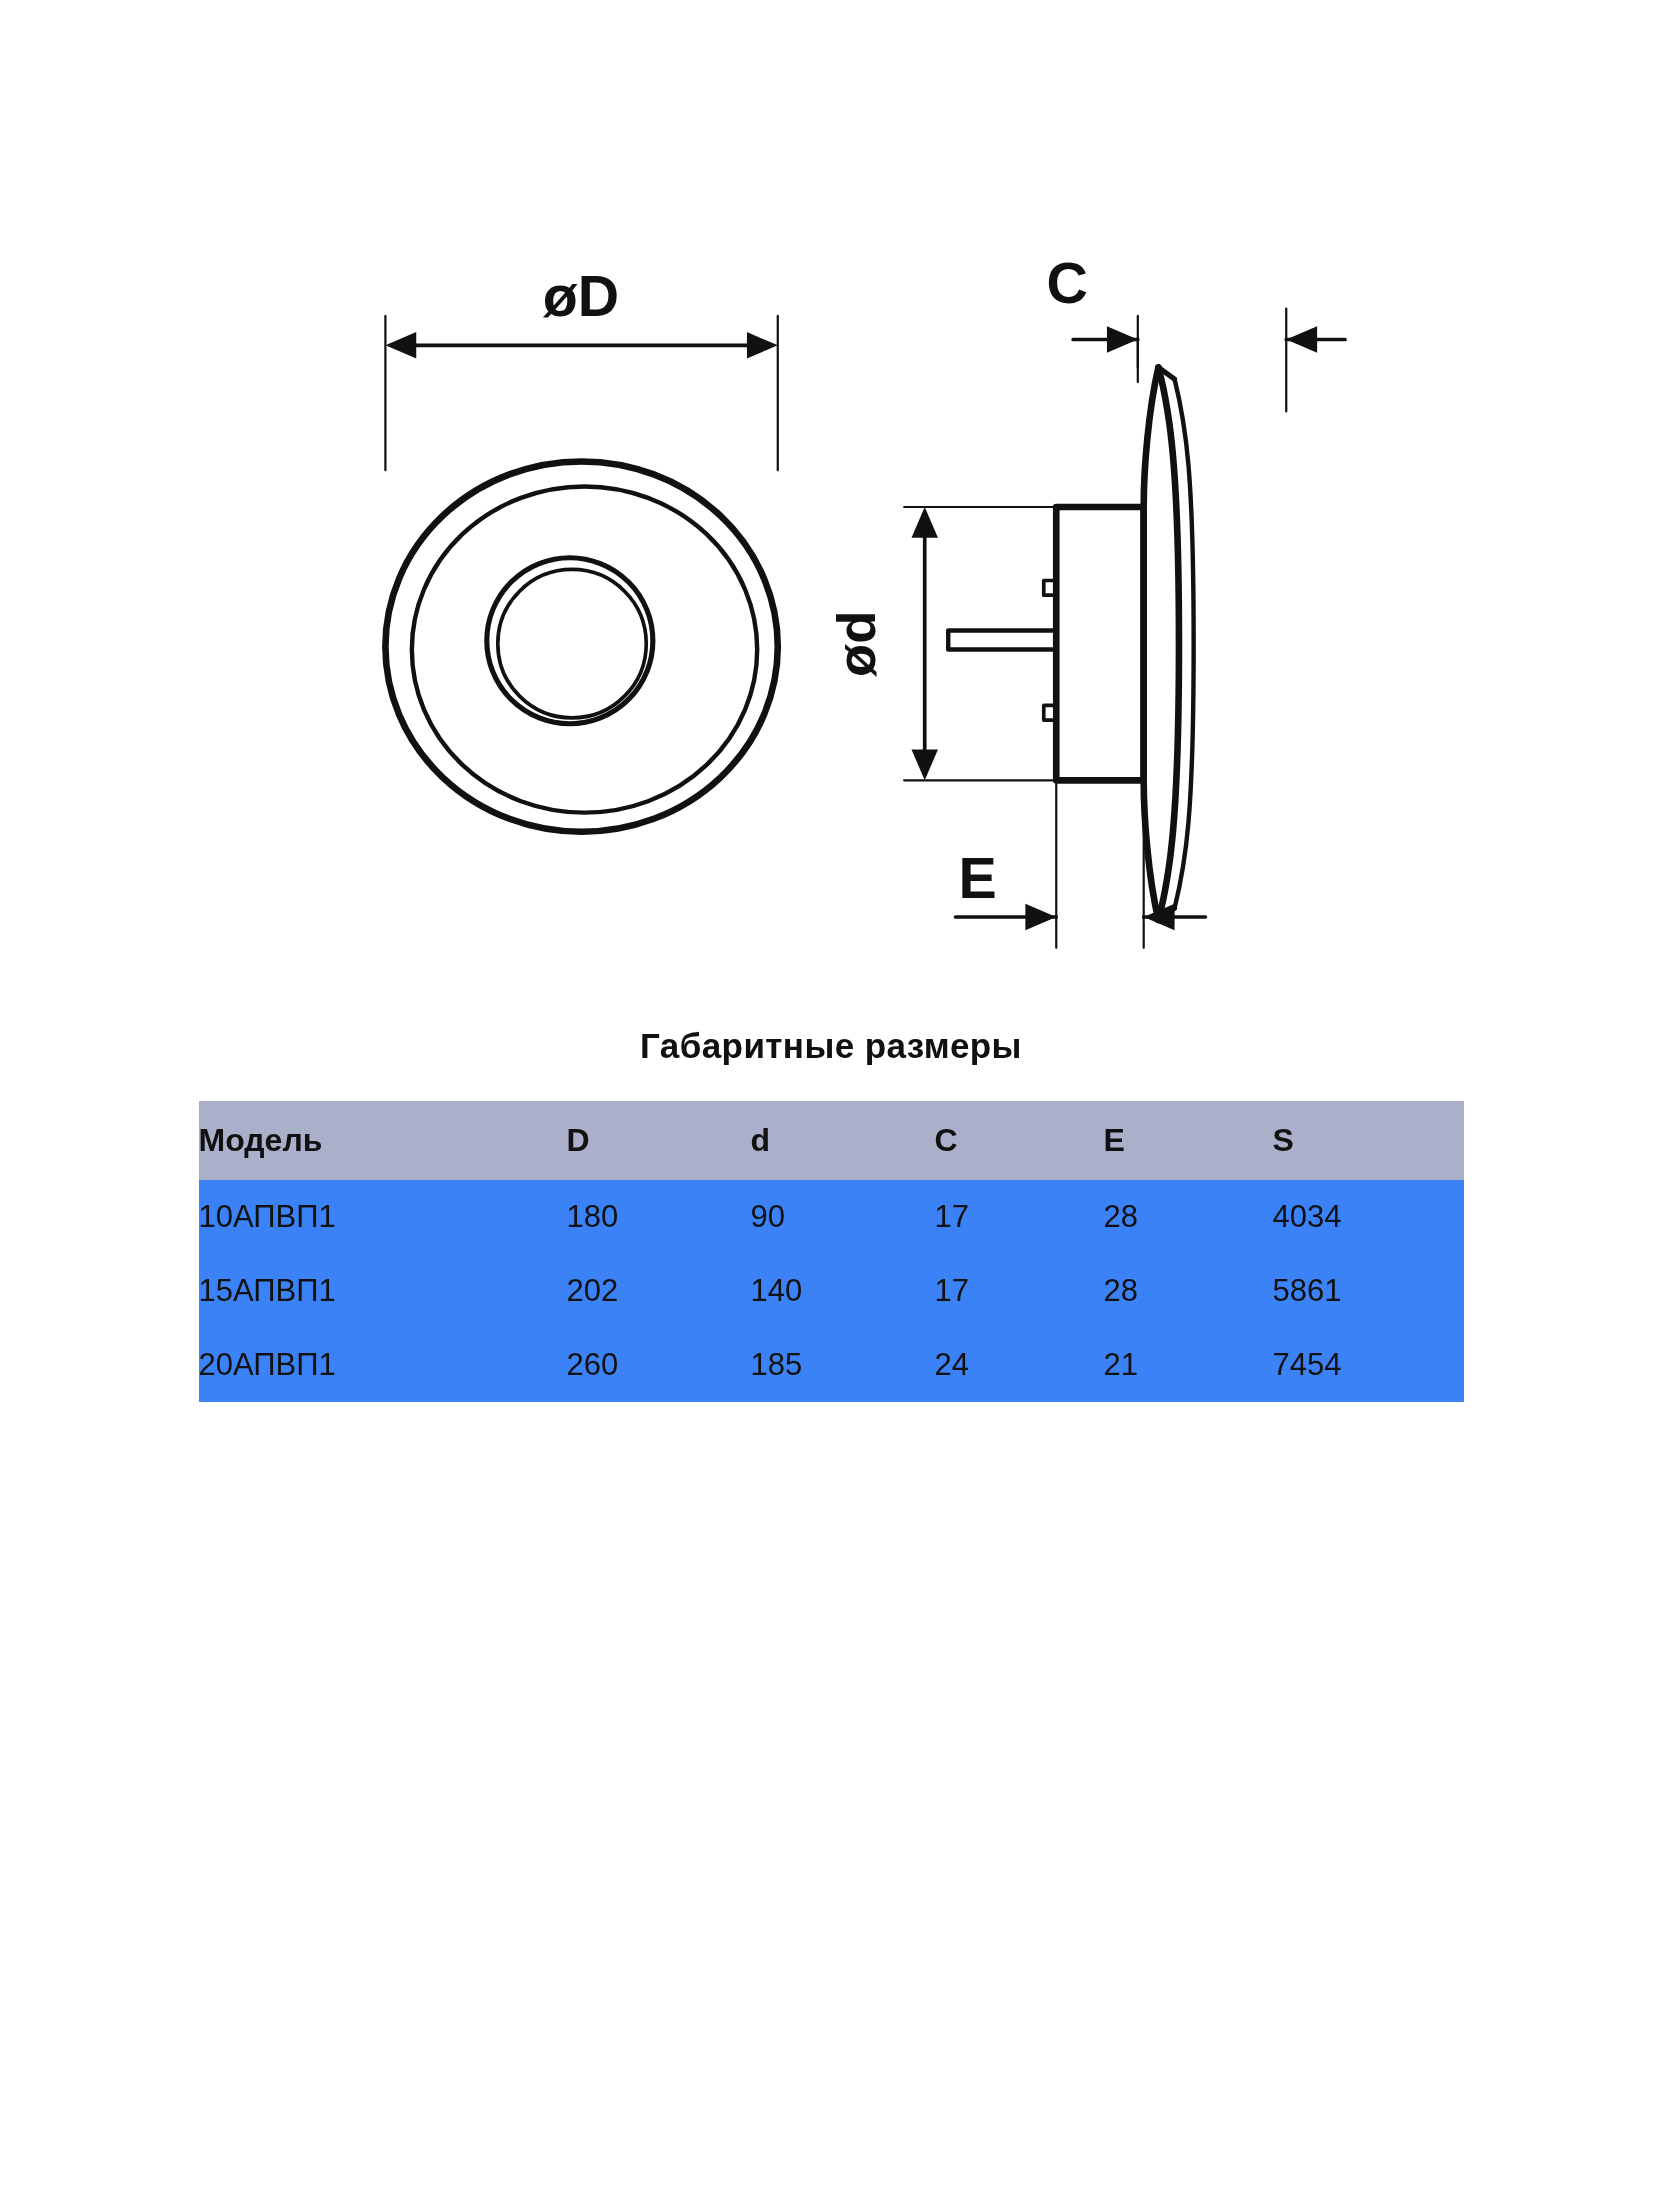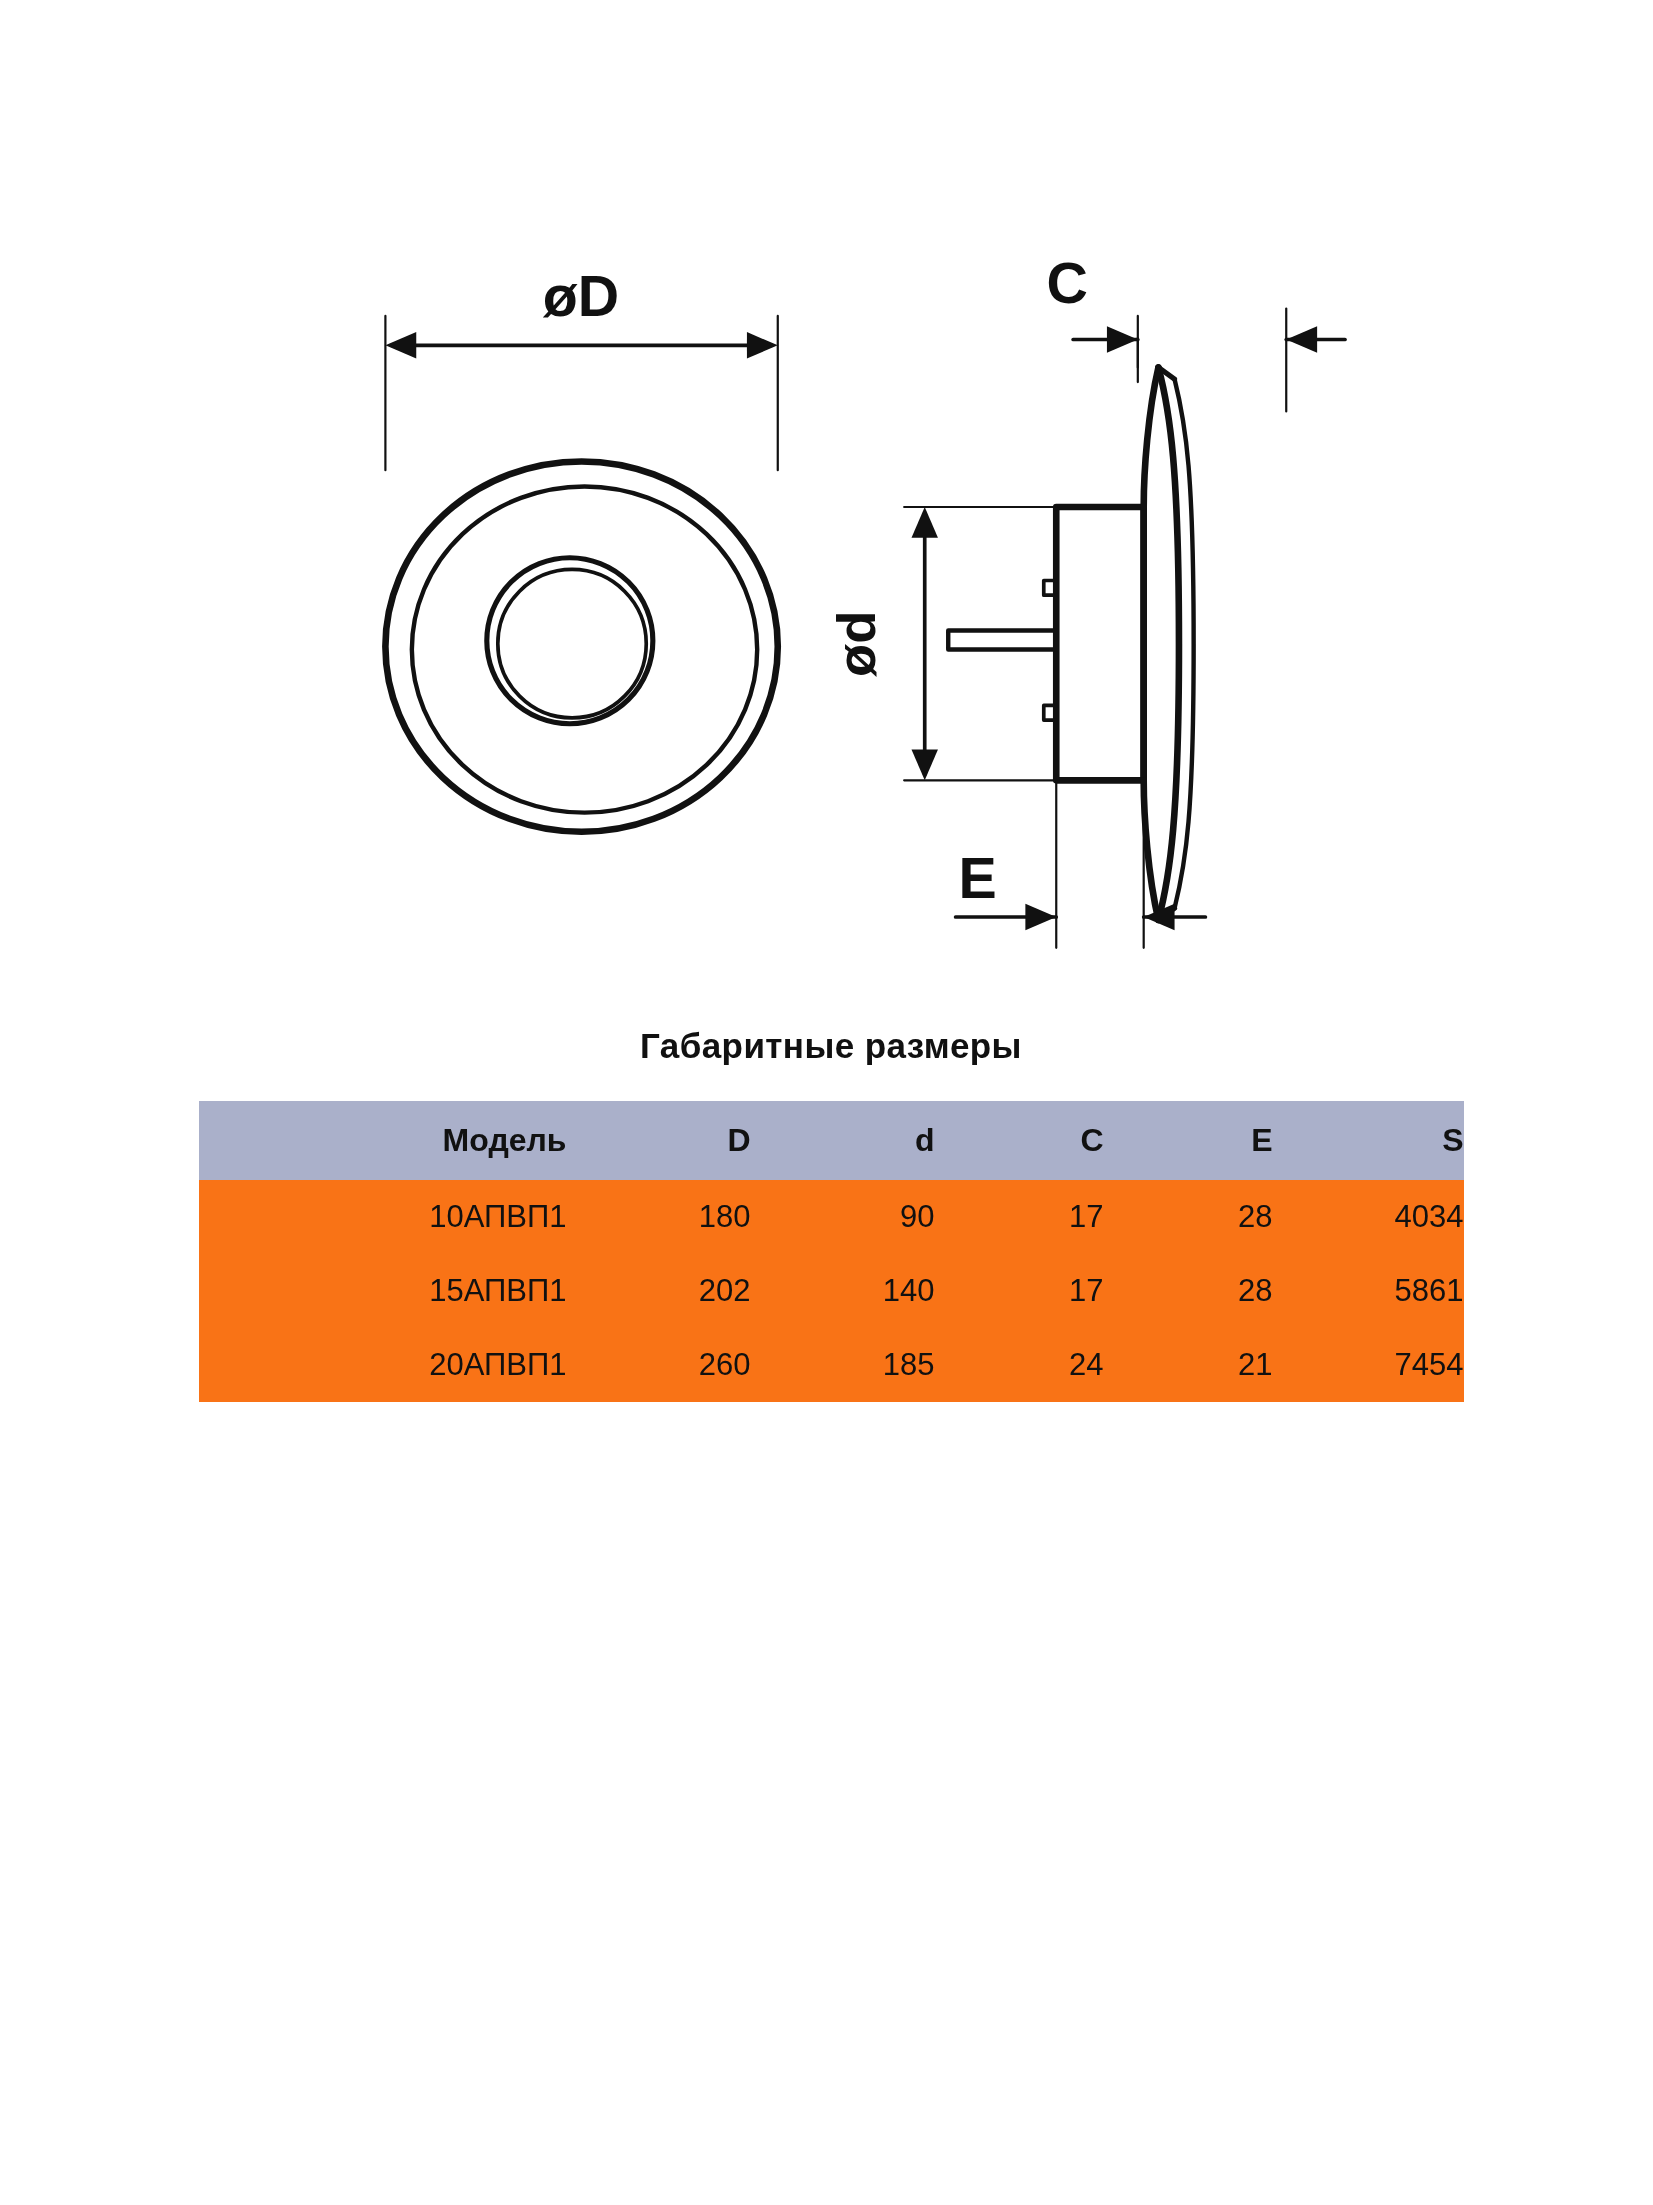--- a/index.html
+++ b/index.html
@@ -52,34 +52,34 @@
   }
 
   table.dims {
     border-collapse: collapse;
     width: 1264px;
     margin: 0 auto;
     table-layout: fixed;
   }
   table.dims th,
   table.dims td {
-    text-align: right;
+    text-align: left;
     font-size: 31px;
     color: #111111;
     height: 74px;
     padding: 0;
   }
   table.dims thead th {
     font-weight: bold;
     background: #aab0ca;
     font-size: 32px;
     height: 79px;
   }
   table.dims tbody tr.odd td {
-    background: #f97316;
+    background: #3b82f6;
   }
   table.dims tbody tr.even td {
     background: #ffffff;
   }
   table.dims tbody td.model {
     font-weight: normal;
   }
 
   col.c-model { width: 368px; }
   col.c-d     { width: 184px; }

